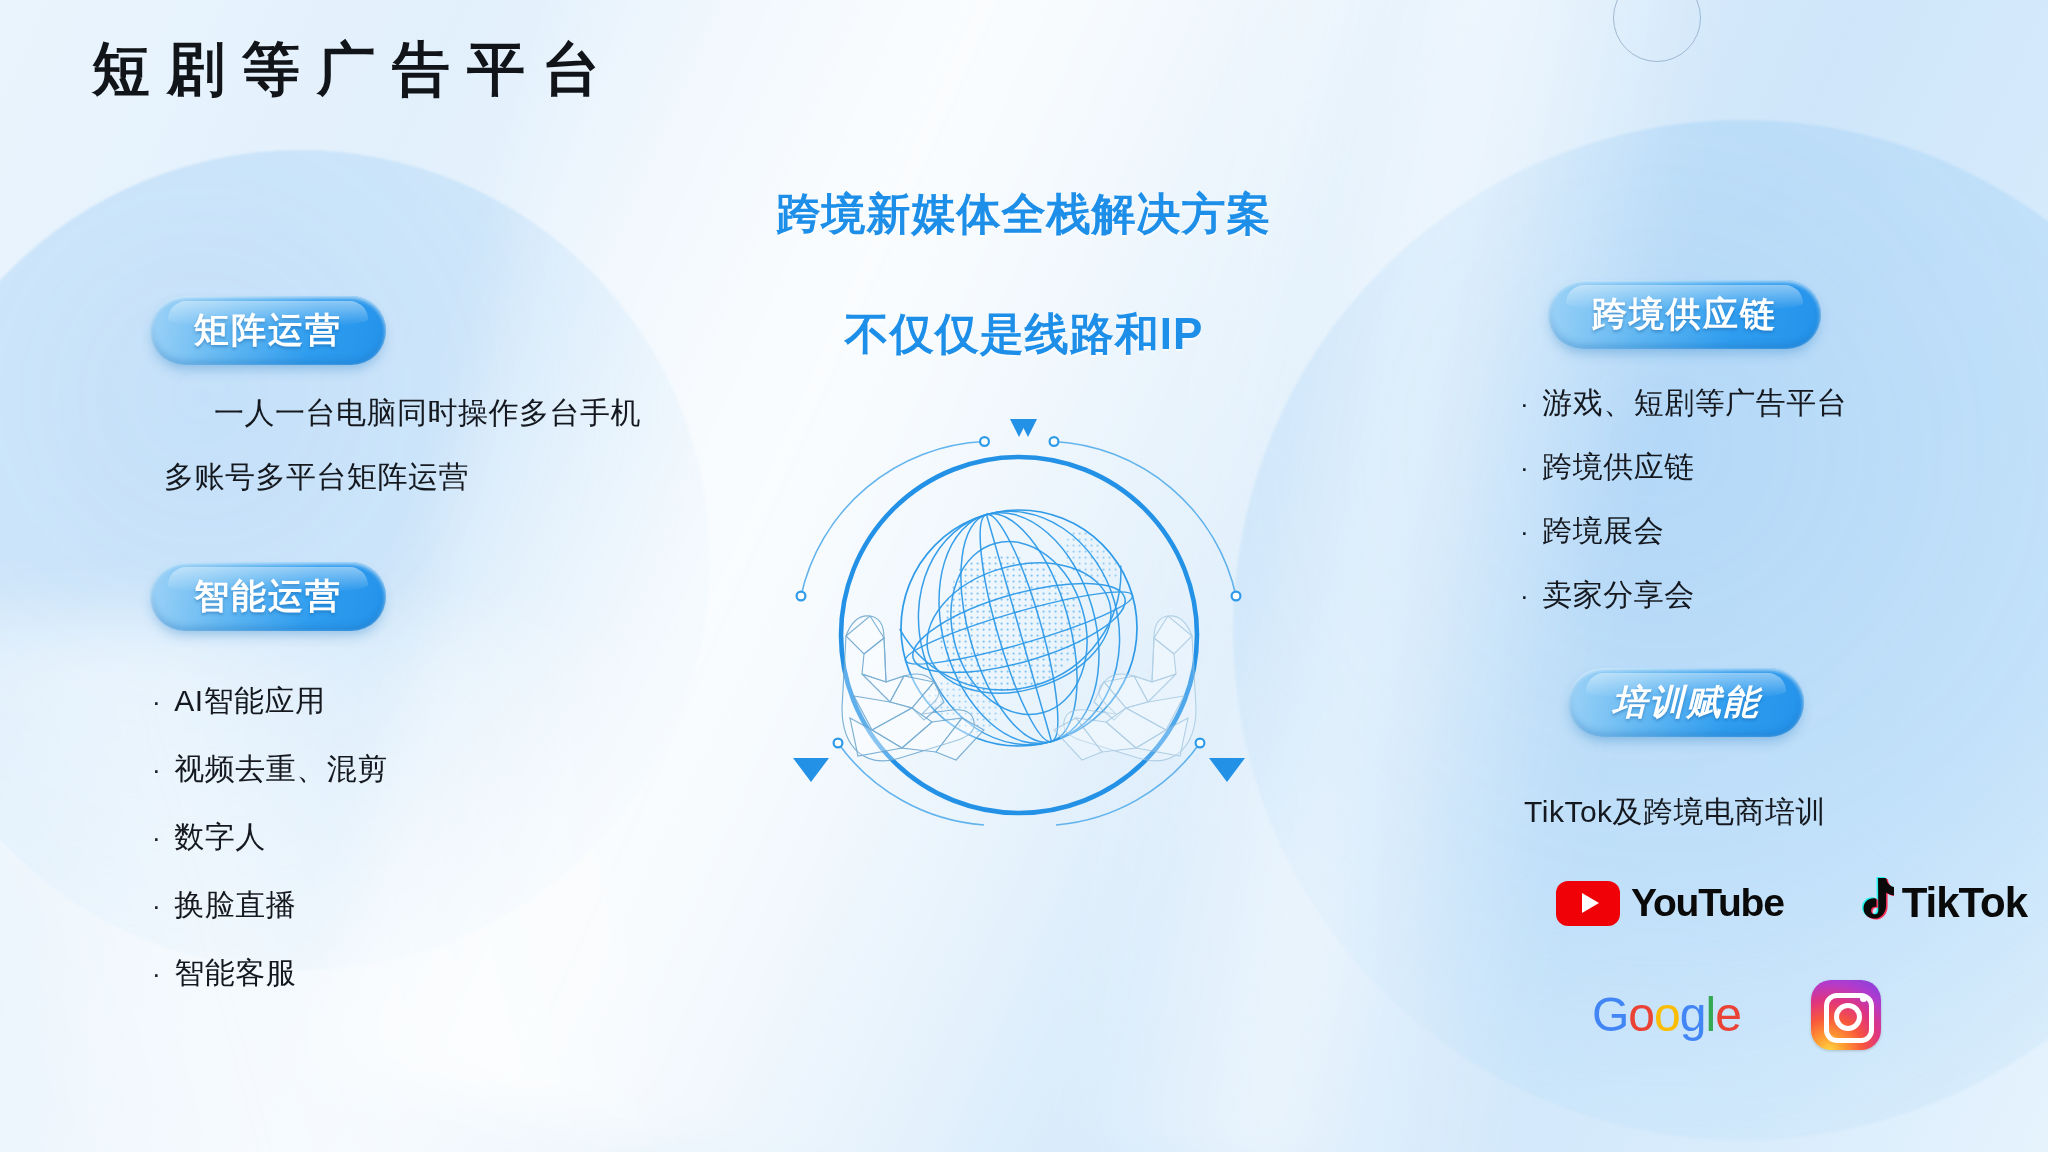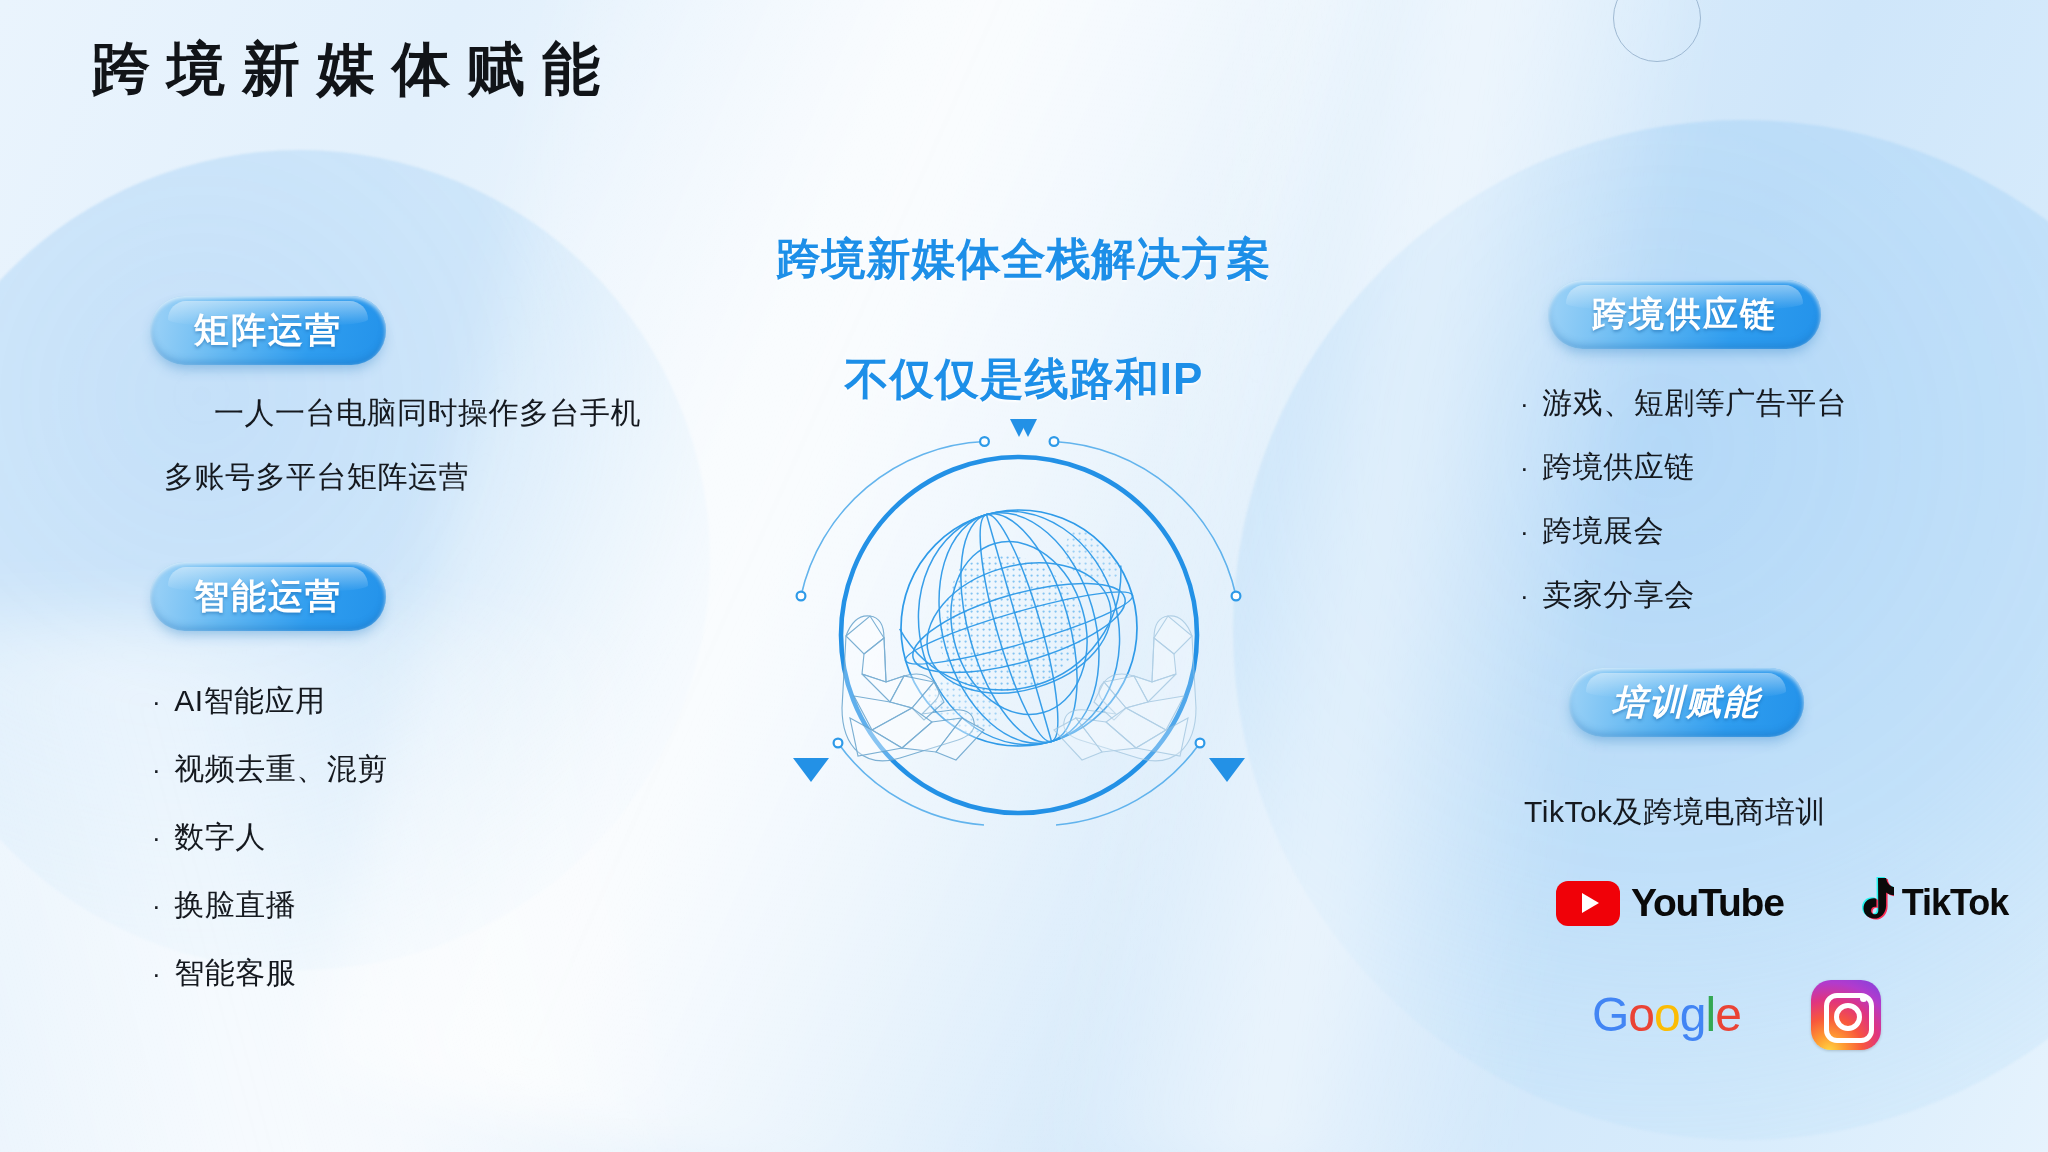--- a/index.html
+++ b/index.html
@@ -88,21 +88,20 @@
     line-height: 1;
     white-space: nowrap;
   }
 
   .center-head {
     position: absolute;
     left: 0;
     right: 0;
     text-align: center;
     pointer-events: none;
-    margin-top: 45px;
   }
   .center-head-1 {
     top: 185px;
     font-size: 44px;
     font-weight: 800;
     color: #1d8fe8;
     letter-spacing: 1px;
     text-shadow: 0 2px 2px rgba(255,255,255,.85);
   }
   .center-head-2 {
@@ -216,21 +215,21 @@
     border-left: 17px solid #ffffff;
     border-top: 10px solid transparent;
     border-bottom: 10px solid transparent;
     margin-left: 4px;
   }
   .yt-word {
     font-size: 39px; font-weight: 900; color:#0a0a0a; letter-spacing:-1.2px;
   }
 
   .tt { display:flex; align-items:center; gap:8px; }
-  .tt-word { font-size: 36px; font-weight: 900; color:#0a0a0a; letter-spacing:-1px; }
+  .tt-word { font-size: 42px; font-weight: 900; color:#0a0a0a; letter-spacing:-1px; }
 
   .gg-word { font-size: 48px; font-weight: 500; letter-spacing:-1px; line-height:1; }
   .gg-word span { font-family:"Liberation Sans", sans-serif; }
 
   .ig-icon {
     width: 70px; height: 70px; border-radius: 20px;
     background: radial-gradient(circle at 26% 102%, #ffd642 0%, #ff9a32 18%, #f8573c 38%, #e0347f 58%, #b23bcd 78%, #7b43e0 100%);
     position: relative;
     box-shadow: 0 1px 3px rgba(0,0,0,.18);
   }
@@ -265,21 +264,21 @@
 
   <div class="bg-layer">
     <div class="bg-circle-left"></div>
     <div class="bg-circle-right"></div>
     <div class="bg-sheen-a"></div>
     <div class="bg-sheen-b"></div>
     <div class="bg-sheen-c"></div>
     <div class="bg-ring"></div>
   </div>
 
-  <div class="main-title">跨境新媒体赋能</div>
+  <div class="main-title">短剧等广告平台</div>
 
   <div class="center-head center-head-1">跨境新媒体全栈解决方案</div>
   <div class="center-head center-head-2">不仅仅是线路和IP</div>
 
   <div class="globe-wrap">
     <svg width="470" height="470" viewBox="0 0 470 470" aria-hidden="true">
       <defs>
         <pattern id="dotgrid" width="6" height="6" patternUnits="userSpaceOnUse">
           <circle cx="1.6" cy="1.6" r="1.15" fill="#2e9ae8" opacity="0.55"></circle>
         </pattern>

